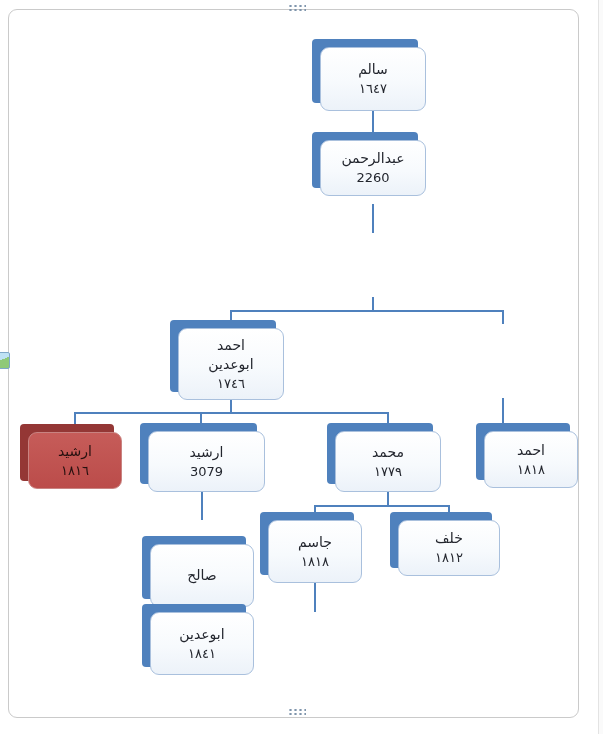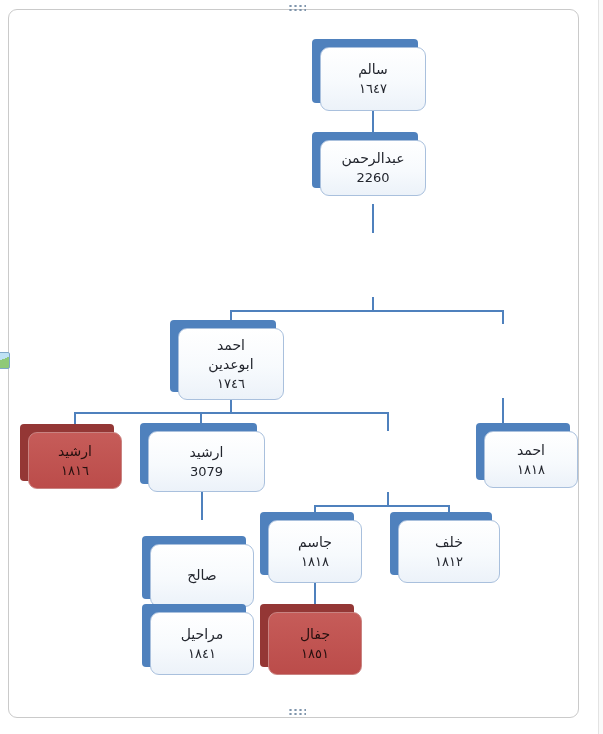--- a/index.html
+++ b/index.html
@@ -122,20 +122,27 @@
   </div>
 
   <div class="node blue" style="left:148px;top:431px;width:117px;height:61px">
     <div class="back"></div>
     <div class="front">
       <div class="name">ارشيد</div>
       <div class="date">3079</div>
     </div>
   </div>
 
+  <div class="node blue" style="left:335px;top:431px;width:106px;height:61px">
+    <div class="back"></div>
+    <div class="front">
+      <div class="name">محمد</div>
+      <div class="date">١٧٧٩</div>
+    </div>
+  </div>
 
   <div class="node blue" style="left:484px;top:431px;width:94px;height:57px">
     <div class="back"></div>
     <div class="front">
       <div class="name">احمد</div>
       <div class="date">١٨١٨</div>
     </div>
   </div>
 
   <div class="node blue" style="left:150px;top:544px;width:104px;height:63px">
@@ -147,37 +154,30 @@
   </div>
 
   <div class="node blue" style="left:268px;top:520px;width:94px;height:63px">
     <div class="back"></div>
     <div class="front">
       <div class="name">جاسم</div>
       <div class="date">١٨١٨</div>
     </div>
   </div>
 
-  <div class="node blue" style="left:398px;top:520px;width:102px;height:63px">
+  <div class="node blue" style="left:398px;top:520px;width:102px;height:56px">
     <div class="back"></div>
     <div class="front">
       <div class="name">خلف</div>
       <div class="date">١٨١٢</div>
     </div>
   </div>
 
   <div class="node blue" style="left:150px;top:612px;width:104px;height:63px">
     <div class="back"></div>
     <div class="front">
-      <div class="name">مراحيل</div>
+      <div class="name">ابوعدين</div>
       <div class="date">١٨٤١</div>
     </div>
   </div>
 
-  <div class="node red" style="left:268px;top:612px;width:94px;height:63px">
-    <div class="back"></div>
-    <div class="front">
-      <div class="name">جفال</div>
-      <div class="date">١٨٥١</div>
-    </div>
-  </div>
 
 </div>
 
 </body></html>

